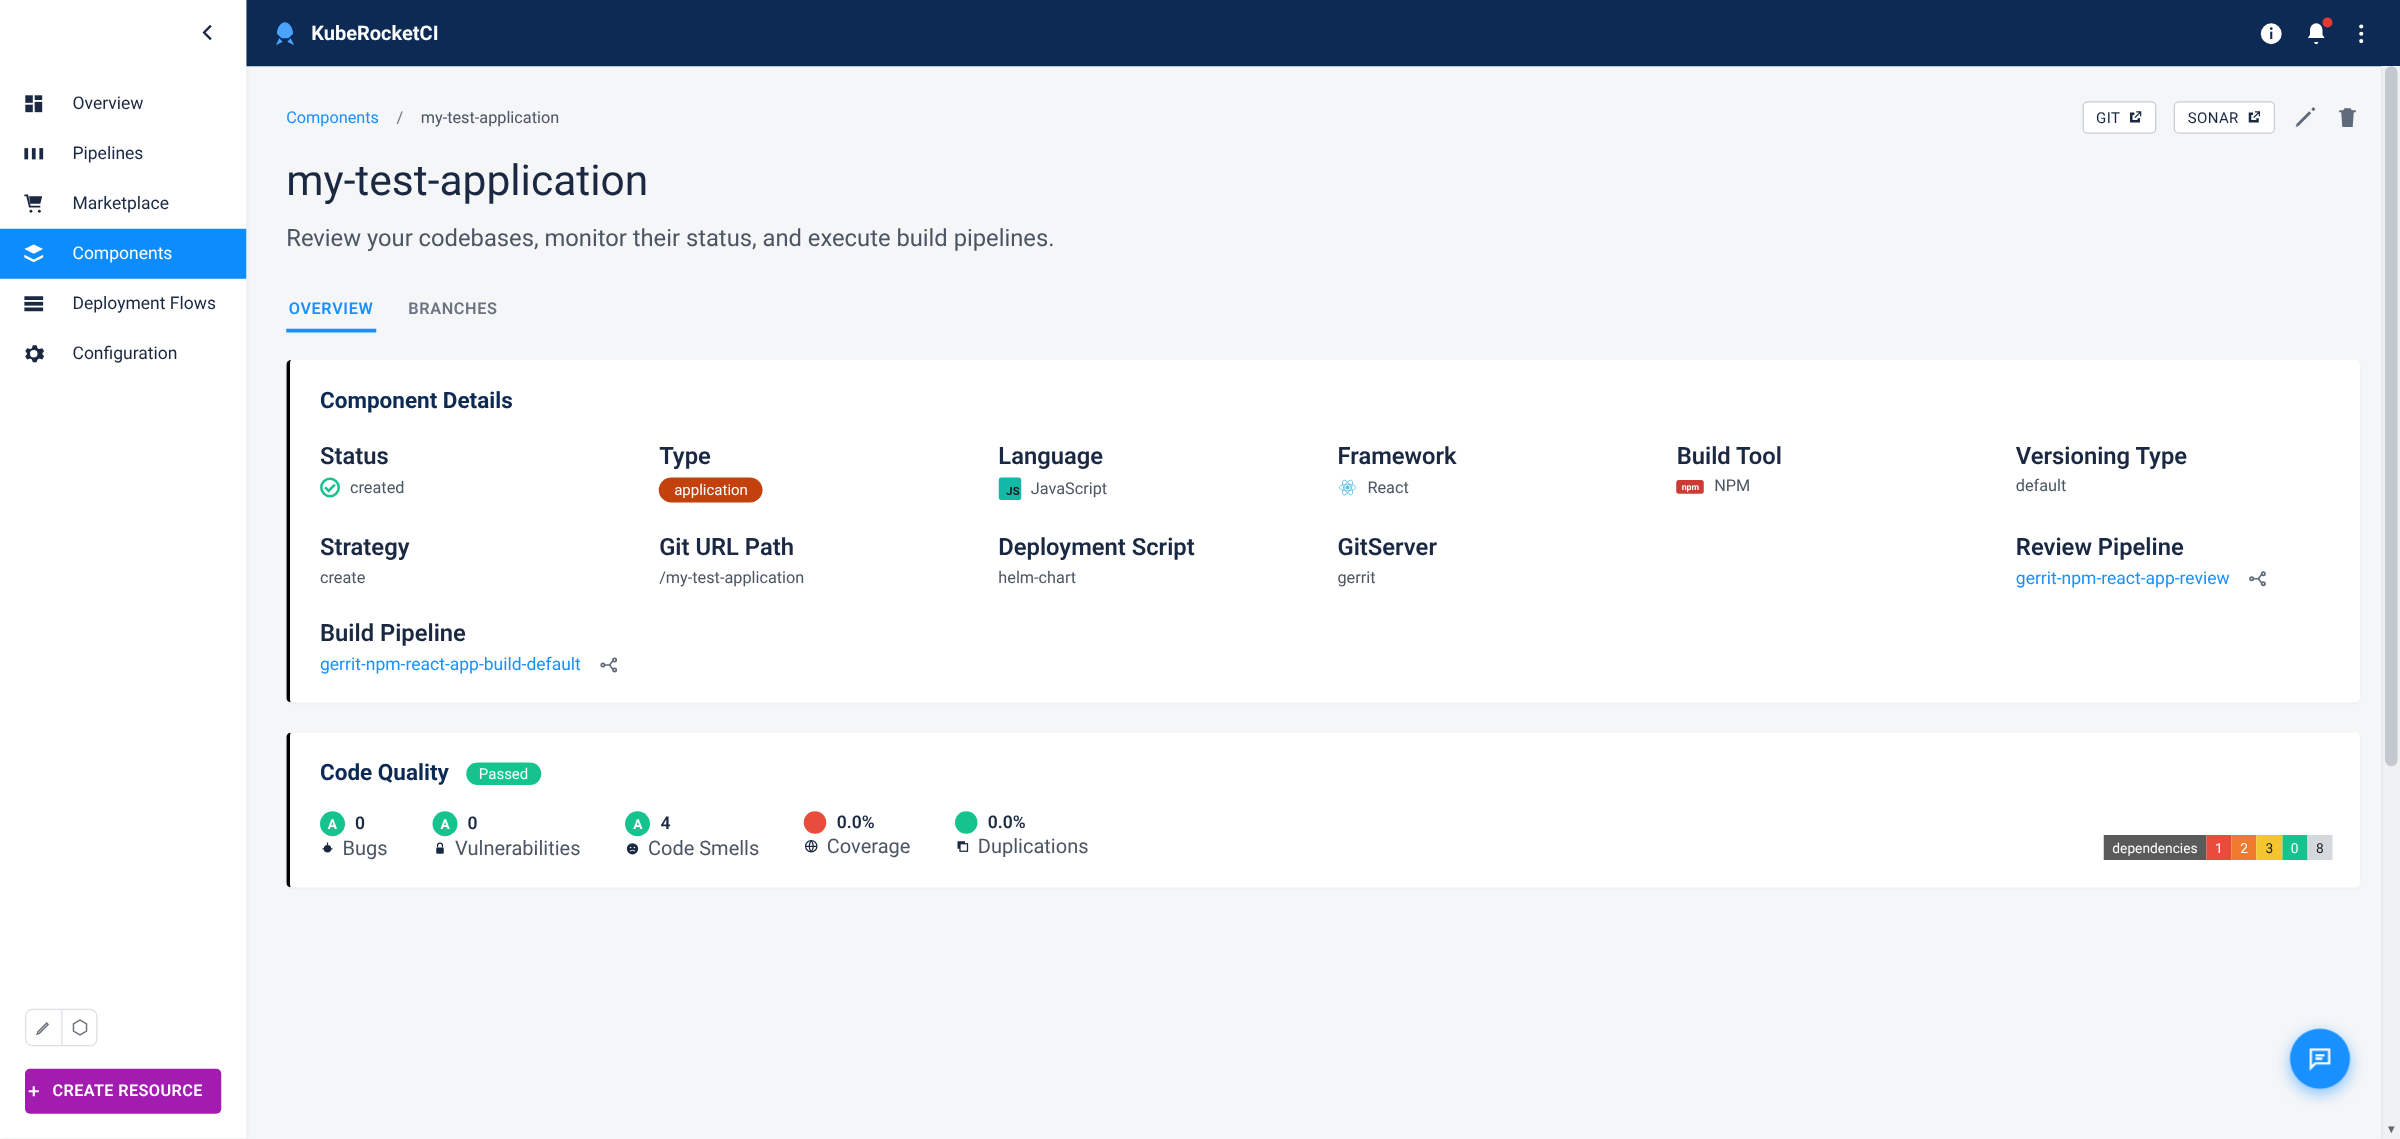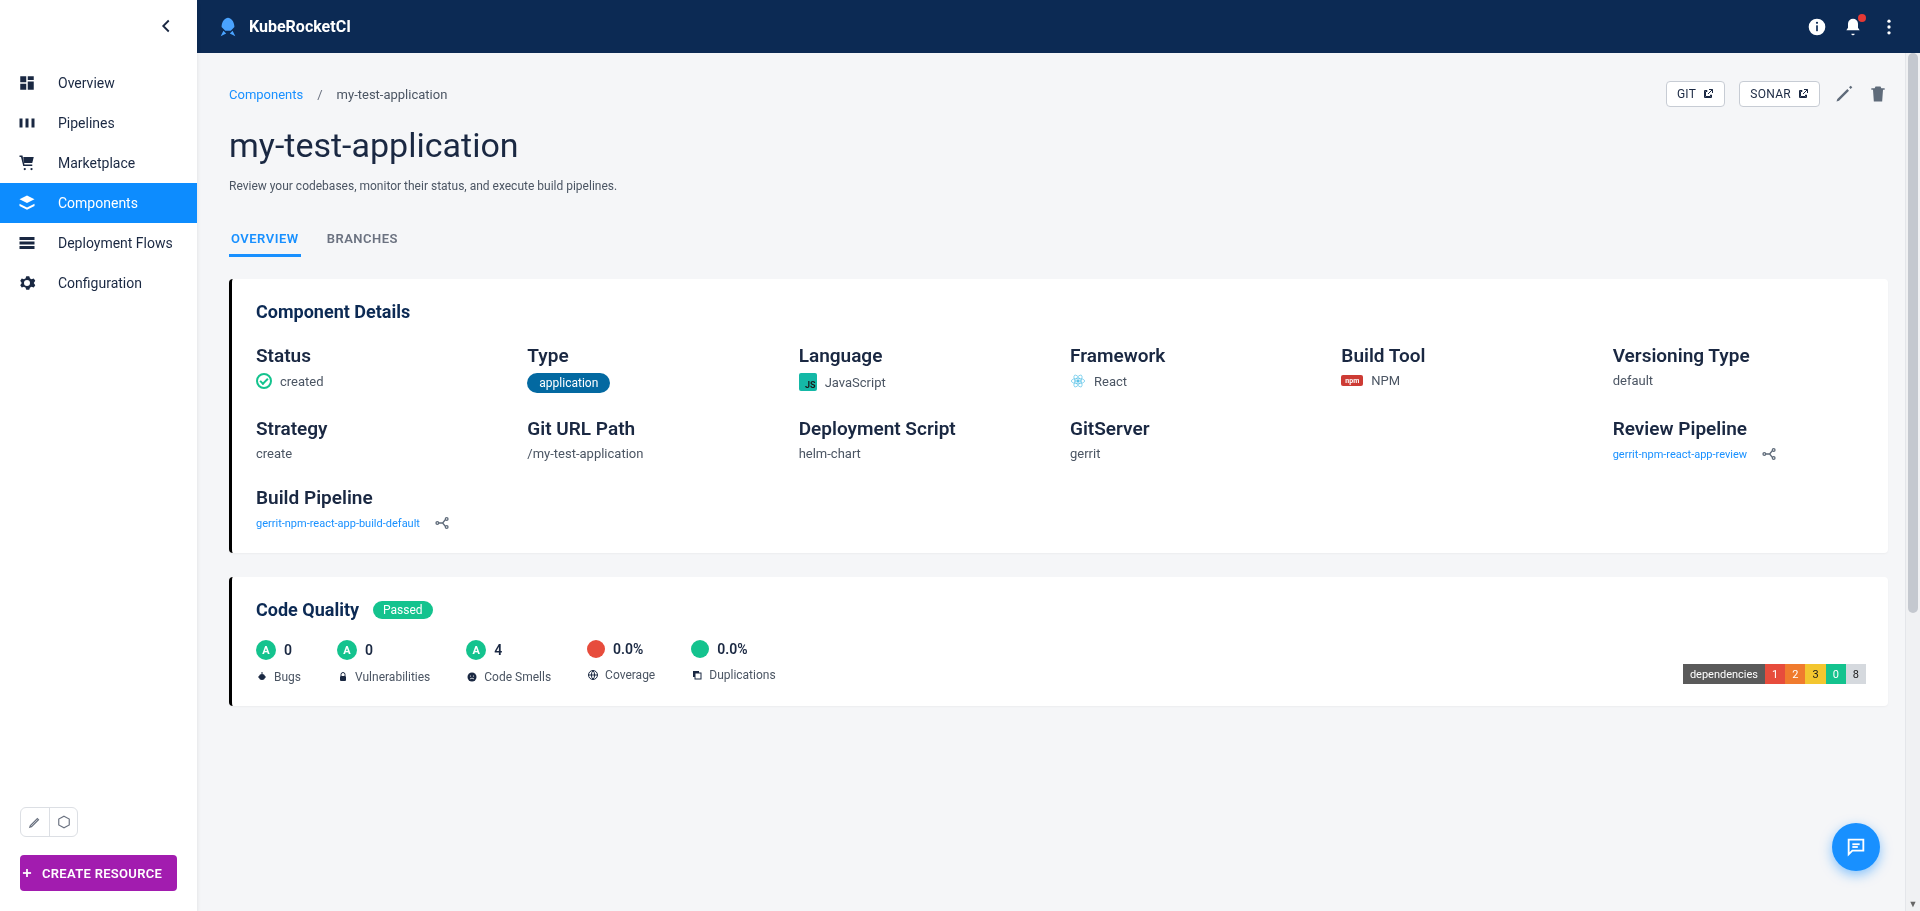--- a/index.html
+++ b/index.html
@@ -29,45 +29,45 @@
 .content{flex:1;overflow:auto;padding:28px 32px 40px}
 .crumbs-row{display:flex;align-items:center;gap:16px}
 .breadcrumb{display:flex;align-items:center;gap:14px;font-size:13px}
 .breadcrumb .link{color:#1890ff;cursor:pointer}
 .breadcrumb .sep{color:#6b7280}
 .breadcrumb .current{color:#4b5563}
 .crumbs-actions{margin-left:auto;display:flex;align-items:center;gap:14px}
 .out-btn{display:inline-flex;align-items:center;gap:6px;border:1px solid #c7ccd4;background:#fff;padding:5px 10px;border-radius:4px;font-size:12px;color:#1a2842;cursor:pointer;letter-spacing:.3px}
 .icon-btn{color:#5f6b7a;cursor:pointer;display:flex}
 .page-title{font-size:34px;font-weight:400;color:#1a2842;margin-top:18px}
-.page-sub{font-size:12px;color:#4b5563;margin-top:14px}
+.page-sub{font-size:19px;color:#4b5563;margin-top:14px}
 
 .tabs{display:flex;gap:24px;margin-top:30px;border-bottom:none}
 .tab{font-size:13px;font-weight:600;letter-spacing:.5px;color:#6b7280;padding:8px 2px;cursor:pointer;border-bottom:3px solid transparent}
 .tab.active{color:#1890ff;border-bottom-color:#1890ff}
 
 .card{background:#fff;border-radius:4px;margin-top:22px;border-left:3px solid #000000;padding:22px 24px;position:relative;box-shadow:0 1px 2px rgba(0,0,0,.04)}
 .card h2{font-size:18px;font-weight:700;color:#0c2a54;margin-bottom:22px}
 .grid6{display:grid;grid-template-columns:repeat(6,1fr);gap:24px 20px}
 .field-label{font-size:19px;font-weight:600;color:#1a2842;margin-bottom:6px}
 .field-val{font-size:13px;color:#4b5563;display:flex;align-items:center;gap:8px}
-.badge{display:inline-flex;align-items:center;padding:3px 12px;border-radius:12px;background:#0369a1;color:#fff;font-size:12px}
+.badge{display:inline-flex;align-items:center;padding:3px 12px;border-radius:12px;background:#c2410c;color:#fff;font-size:12px}
 .badge-sm{display:inline-flex;align-items:center;padding:2px 10px;border-radius:10px;background:#14c38e;color:#fff;font-size:12px}
 .status-ico{width:16px;height:16px;border:2px solid #14c38e;border-radius:50%;display:inline-flex;align-items:center;justify-content:center}
 .status-ico::after{content:"";width:6px;height:3px;border-left:2px solid #14c38e;border-bottom:2px solid #14c38e;transform:rotate(-45deg);margin-top:-2px}
 .langbox{width:18px;height:18px;background:#14b8a6;color:#1a1a1a;font-size:9px;font-weight:700;display:inline-flex;align-items:flex-end;justify-content:flex-end;padding:1px 1px;border-radius:2px}
 .npmbox{width:22px;height:11px;background:#cd3b34;color:#fff;font-size:7px;font-weight:700;display:inline-flex;align-items:center;justify-content:center;border-radius:2px}
-.pipe-link{color:#1890ff;font-size:11px;text-decoration:none;cursor:pointer}
+.pipe-link{color:#1890ff;font-size:14px;text-decoration:none;cursor:pointer}
 .pipe-row{display:flex;align-items:center;gap:14px}
 .flow-ico{color:#5f6b7a}
 
 .cq-head{display:flex;align-items:center;gap:14px;margin-bottom:20px}
 .metrics{display:flex;gap:36px;align-items:flex-start}
 .metric-top{display:flex;align-items:center;gap:8px;font-size:14px;font-weight:600;color:#1a2842}
-.metric-bot{display:flex;align-items:center;gap:6px;font-size:12px;color:#4b5563;margin-top:10px}
+.metric-bot{display:flex;align-items:center;gap:6px;font-size:16px;color:#4b5563;}
 .grade{width:20px;height:20px;border-radius:50%;background:#14c38e;color:#fff;font-size:11px;font-weight:700;display:inline-flex;align-items:center;justify-content:center}
 .dot{width:18px;height:18px;border-radius:50%}
 .dot.red{background:#e74c3c}
 .dot.green{background:#14c38e}
 
 .deps{position:absolute;right:22px;bottom:22px;display:flex;font-size:11px}
 .deps span{display:inline-flex;align-items:center;justify-content:center;height:20px;padding:0 7px;color:#fff}
 .deps .lbl{background:#5a5a5a}
 .deps .c1{background:#e74c3c}
 .deps .c2{background:#f07b2e}

